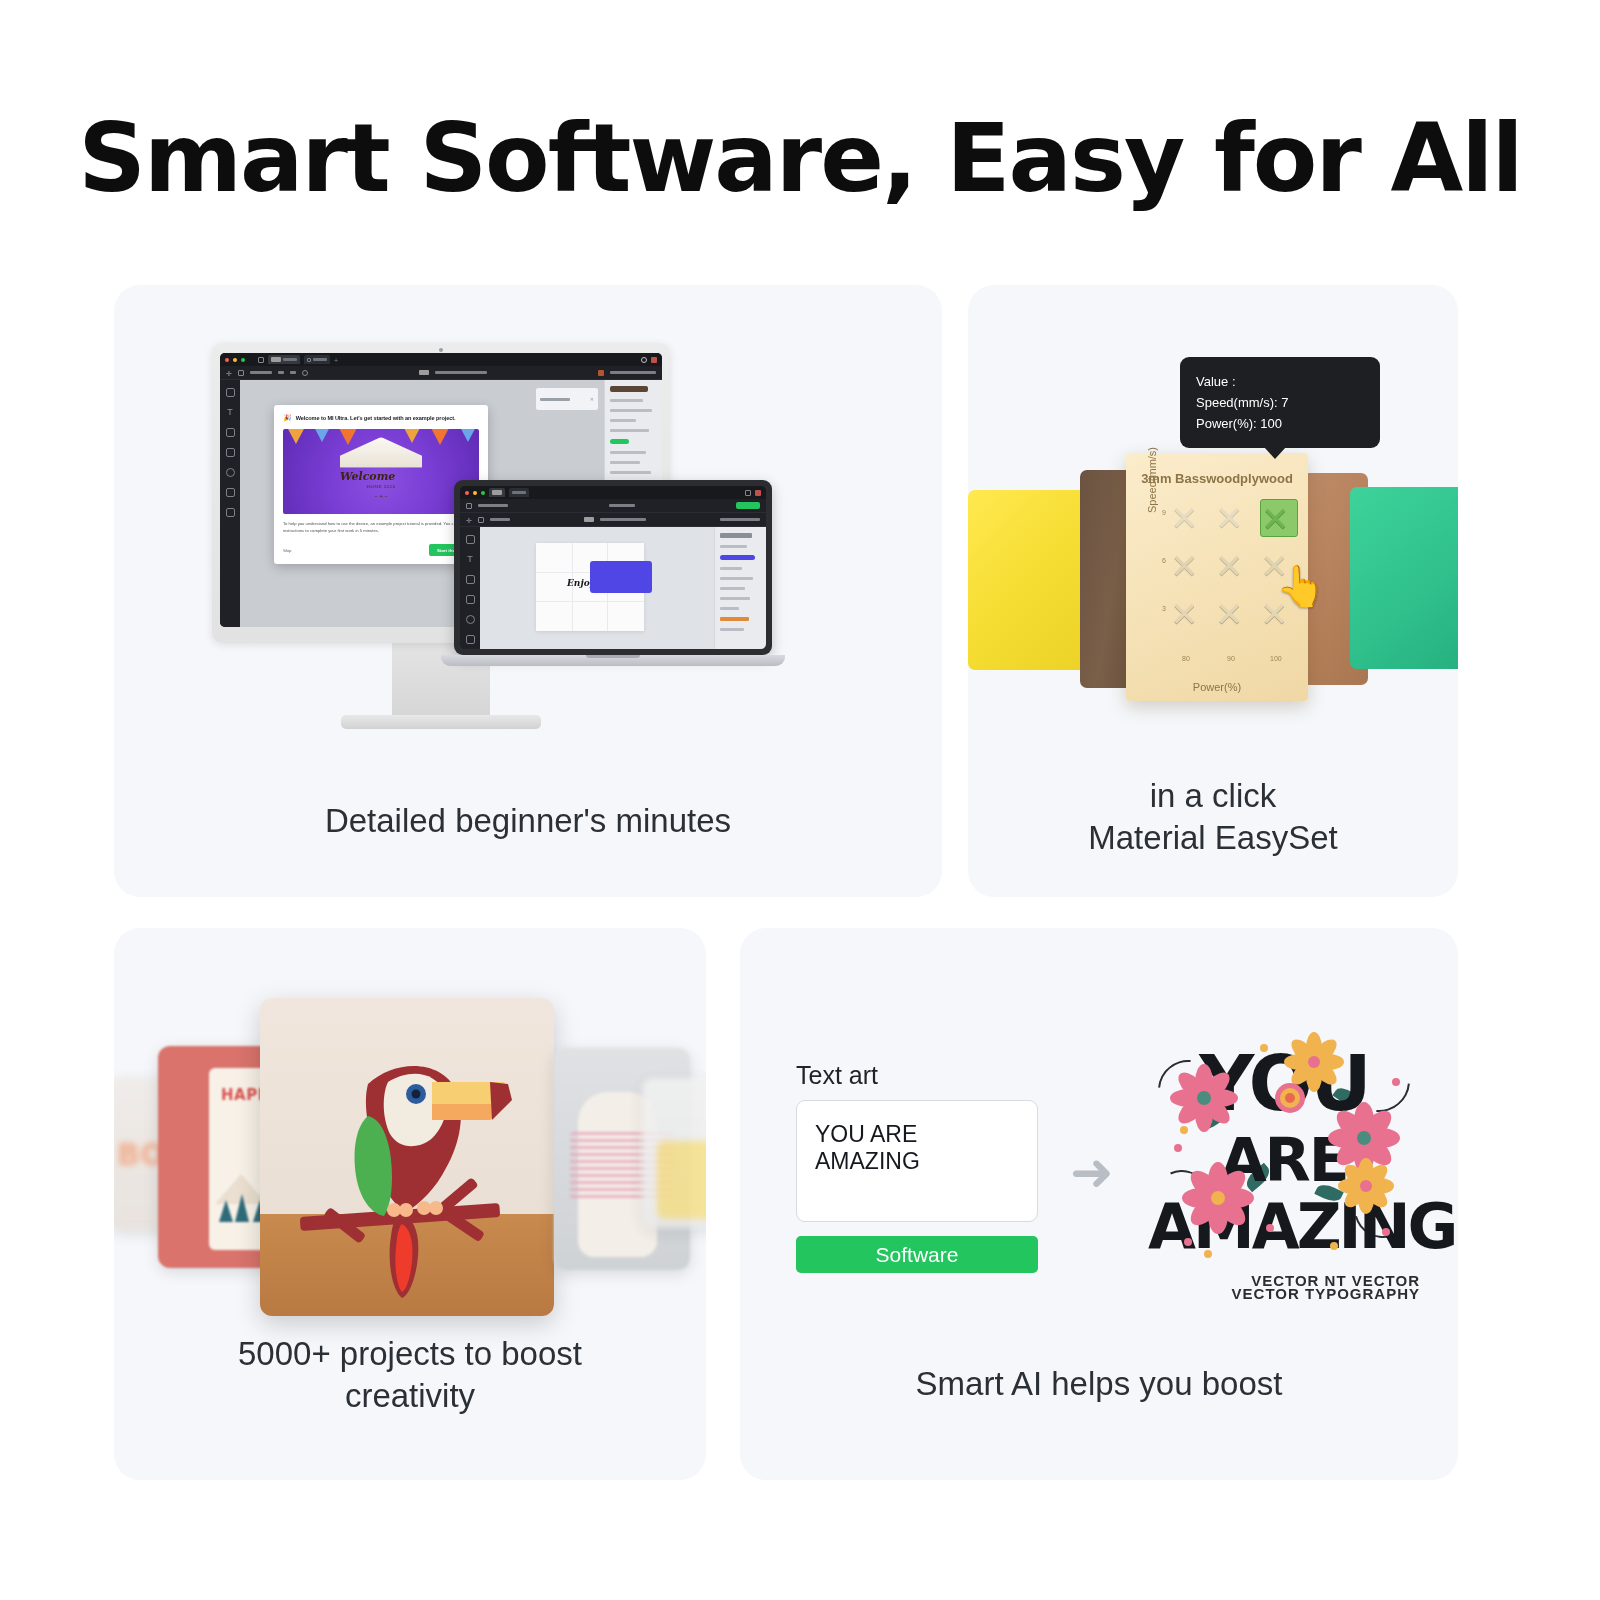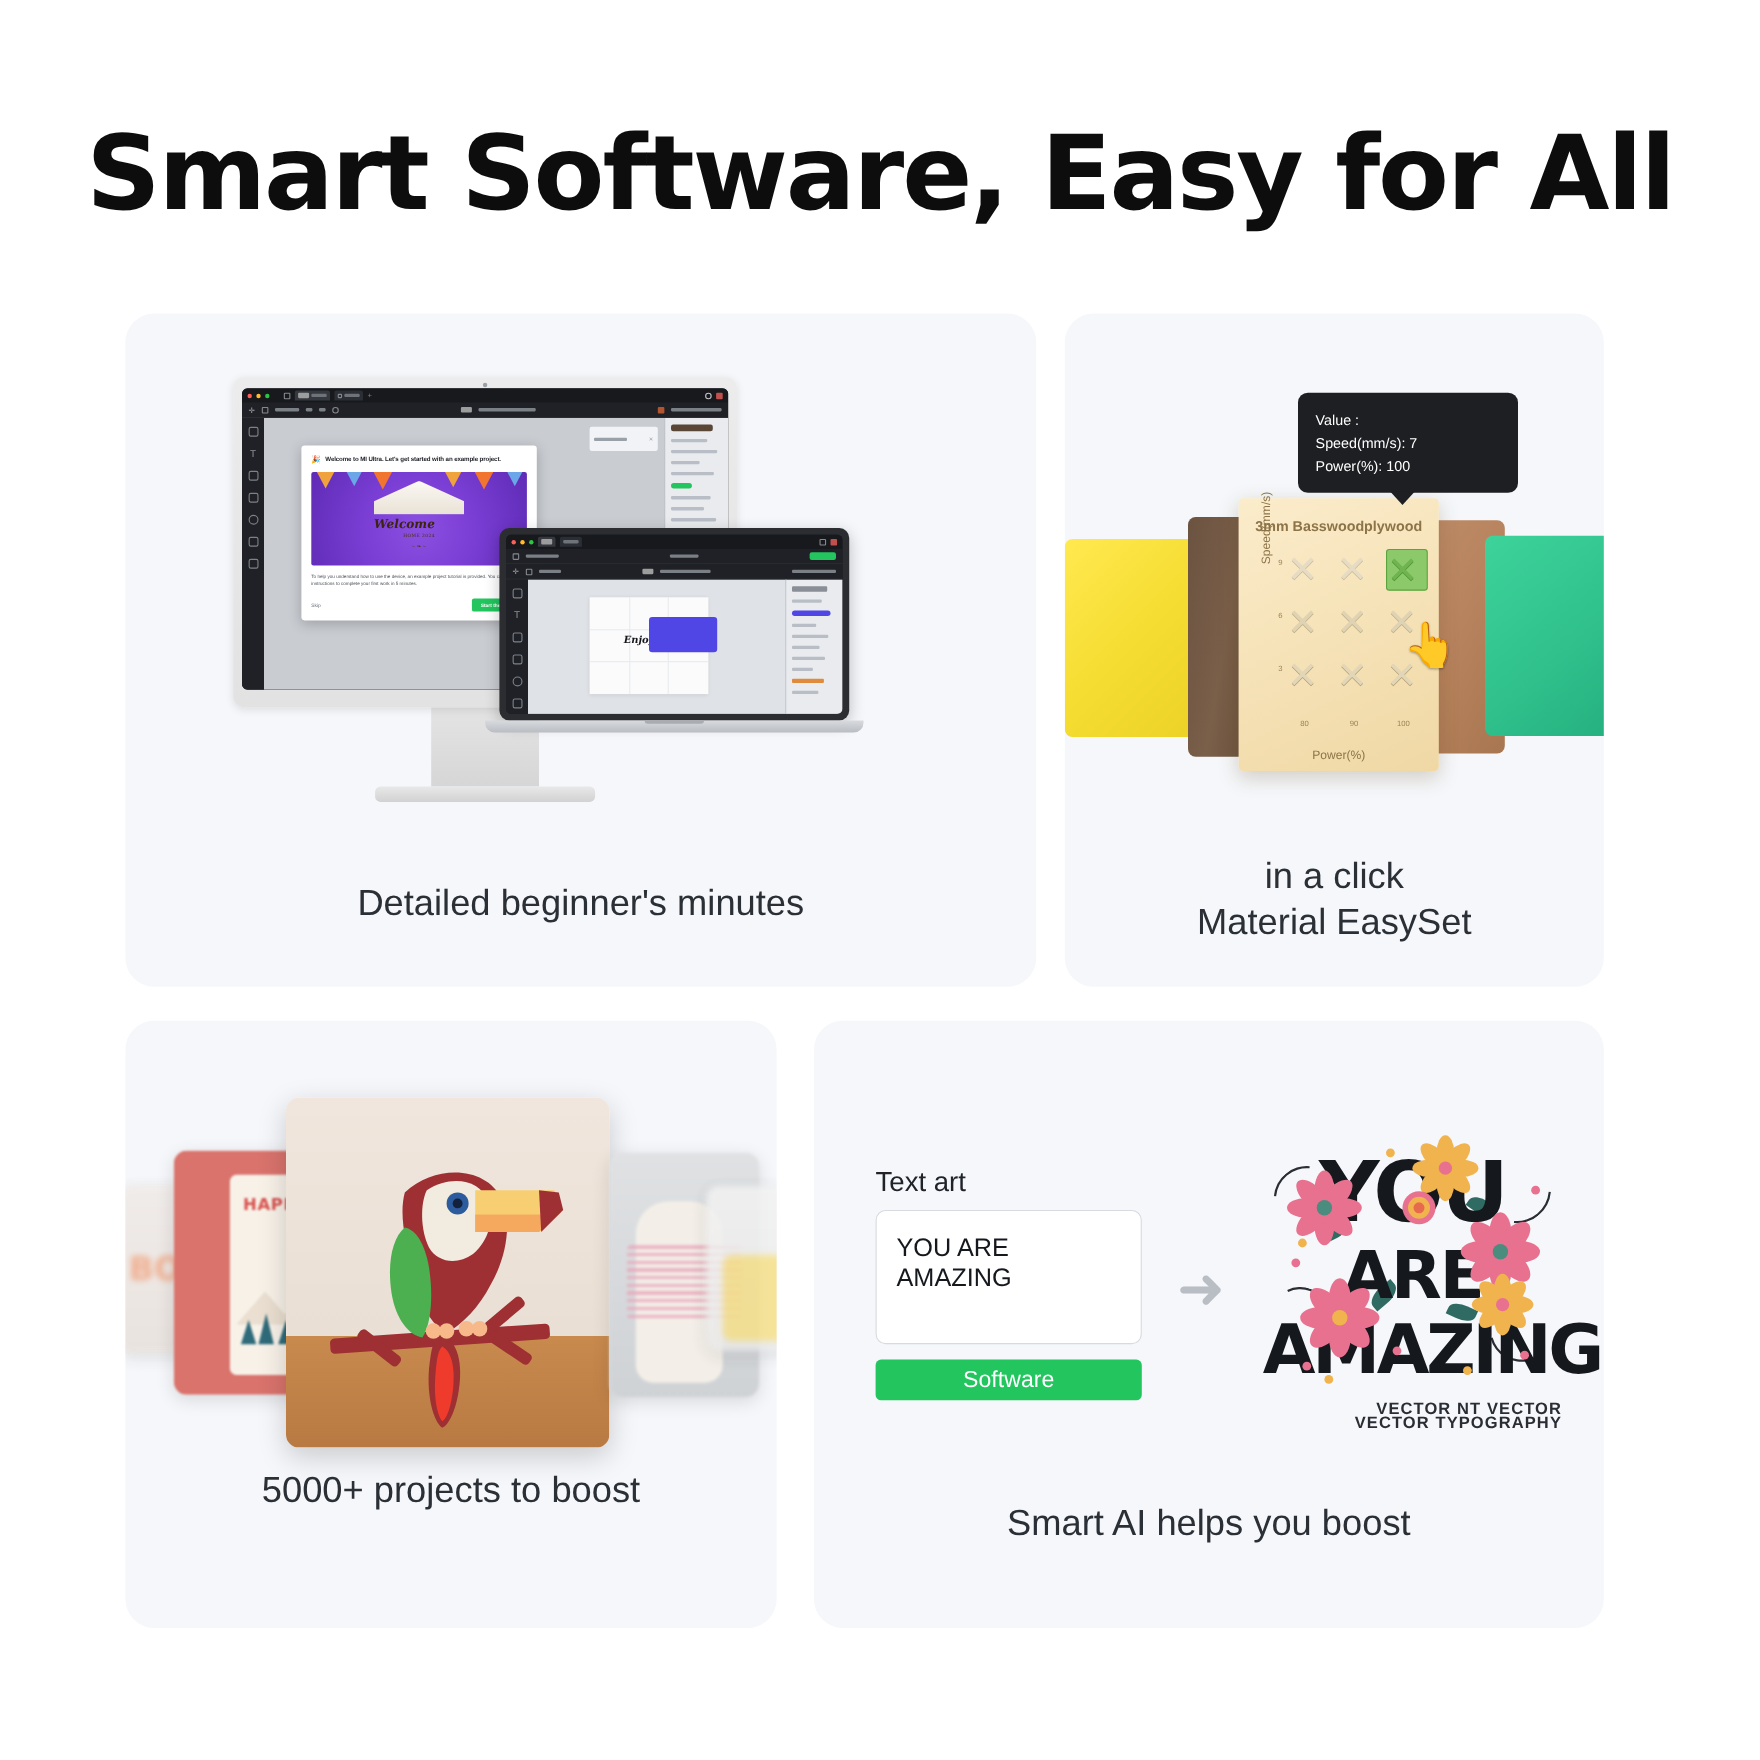--- a/index.html
+++ b/index.html
@@ -604,20 +604,21 @@
   </div>
 
   <div class="gal" id="gal-far-right">
     <div class="yellow-bg">
         <span class="yellow-card"></span>
       </div>
   </div>
 </div>
 <div class="card-caption" style="position:absolute;left:114px;top:1333px;width:592px">
   <div>5000+ projects to boost</div>
+  <div>creativity</div>
 </div>
 
 <div class="card" id="card-ai">
   <div class="ai-label">Text art</div>
   <div class="ai-input" placeholder="Enter your text">YOU ARE AMAZING</div>
   <div class="ai-generate">Software</div>
   <div class="ai-arrow">➜</div>
 
   <div class="art">
 

